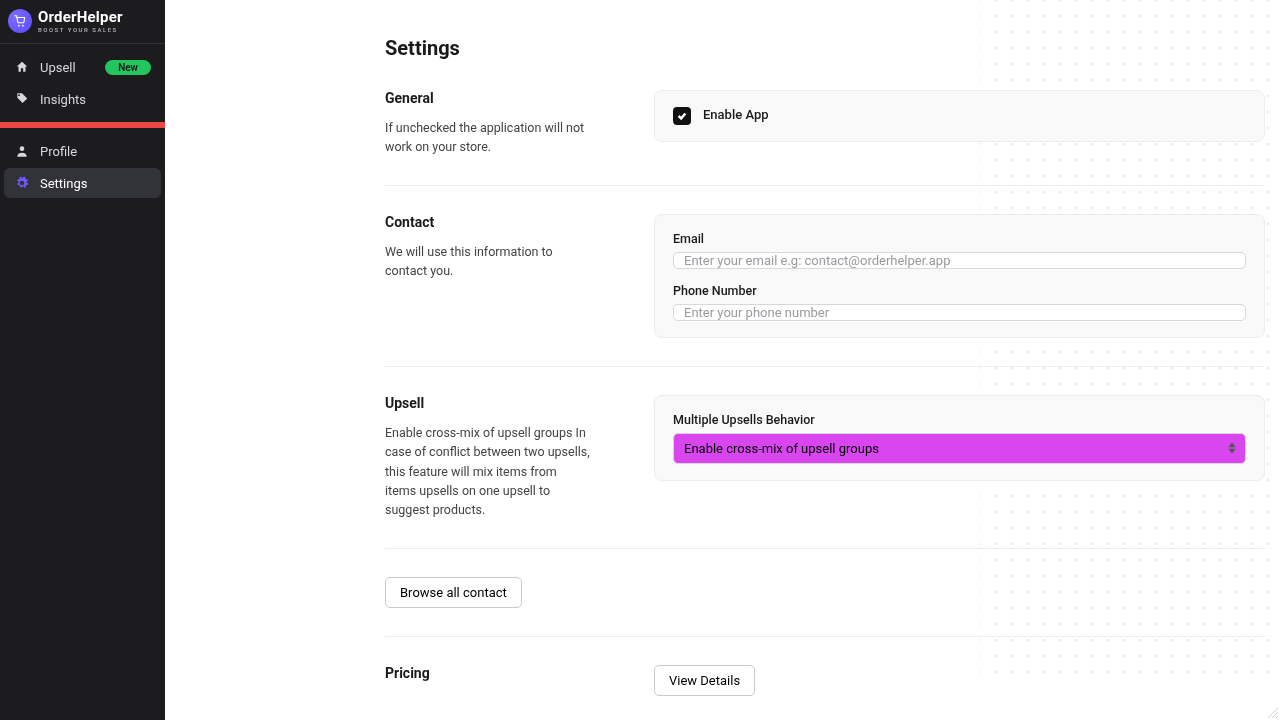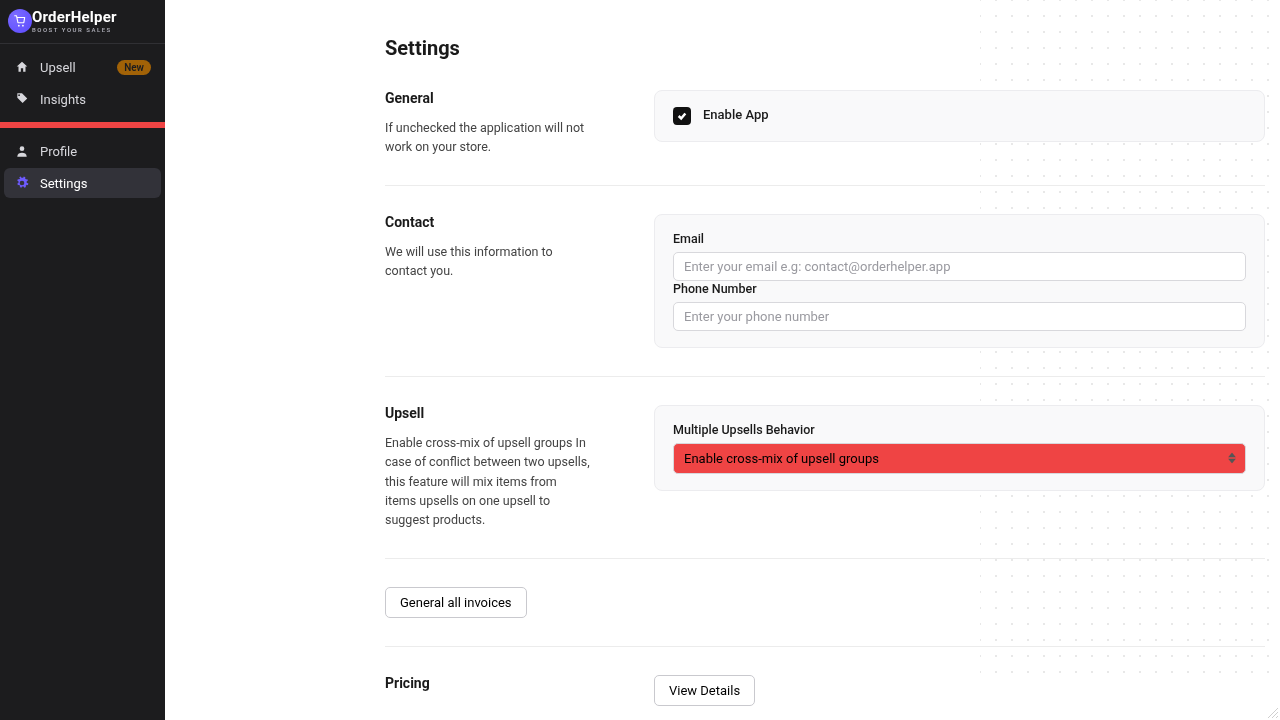--- a/index.html
+++ b/index.html
@@ -37,20 +37,21 @@
     background: #1c1c1e;
     color: #e8e8e8;
     display: flex;
     flex-direction: column;
     flex-shrink: 0;
     z-index: 2;
   }
   .brand {
     display: flex;
     align-items: center;
+    gap: 6px;
     padding: 9px 8px 10px 8px;
     border-bottom: 1px solid #303034;
   }
   .brand-mark {
     width: 24px;
     height: 24px;
     border-radius: 50%;
     background: radial-gradient(circle at 30% 30%, #7c6cff, #5a49ff);
     display: flex;
     align-items: center;
@@ -74,25 +75,25 @@
     color: #d7d7dc;
     cursor: pointer;
     font-size: 13px;
   }
   .nav-item.active { background: #323239; color: #fff; }
   .nav-item .icon { width: 16px; height: 16px; display: flex; align-items: center; justify-content: center; flex-shrink: 0; }
   .nav-item .icon svg { width: 14px; height: 14px; fill: currentColor; }
   .nav-item.active .icon svg.gear { fill: #6e5bff; }
   .nav-item .label { flex: 1; }
   .badge {
-    background: #a16207;
+    background: #22c55e;
     color: #1c1c1e;
     font-size: 10px;
     font-weight: 600;
-    padding: 2px 7px;
+    padding: 2px 13px;
     border-radius: 999px;
   }
 
   
   .main {
     flex: 1;
     background: #fff;
     position: relative;
     overflow-y: auto;
     z-index: 1;
@@ -151,42 +152,42 @@
     background: #111;
     border-radius: 4px;
     display: flex;
     align-items: center;
     justify-content: center;
     cursor: pointer;
   }
   .checkbox svg { width: 10px; height: 10px; stroke: #fff; stroke-width: 3; fill: none; }
   .check-label { font-size: 13px; font-weight: 500; }
 
-  .field { }
+  .field { margin-bottom: 14px; }
   .field:last-child { margin-bottom: 0; }
   .field-label { display: block; font-size: 12.5px; font-weight: 500; margin-bottom: 6px; }
   .text-input {
     width: 100%;
     border: 1px solid #d8d8dc;
     border-radius: 5px;
-    padding: 6px 10px;
+    padding: 0 10px;
     font-size: 13px;
     background: #fff;
     font-family: inherit;
   }
   .text-input::placeholder { color: #9a9aa0; }
 
   .select-wrap { position: relative; }
   .select {
     width: 100%;
     border: 1px solid #d8d8dc;
     border-radius: 5px;
     padding: 7px 30px 7px 10px;
     font-size: 13px;
-    background: #ef4444;
+    background: #d946ef;
     font-family: inherit;
     appearance: none;
     cursor: pointer;
   }
   .select-caret {
     position: absolute;
     right: 10px;
     top: 50%;
     transform: translateY(-50%);
     pointer-events: none;
@@ -342,21 +343,21 @@
                   </svg>
               </span>
             </div>
           </div>
         </div>
       </div>
     </div>
 
     <div class="section">
       <div class="section-right">
-        <button class="btn">General all invoices</button>
+        <button class="btn">Browse all contact</button>
       </div>
     </div>
 
     <div class="section">
       <div class="section-left">
         <div class="section-title">Pricing</div>
 
       </div>
       <div class="section-right">
         <button class="btn">View Details</button>

